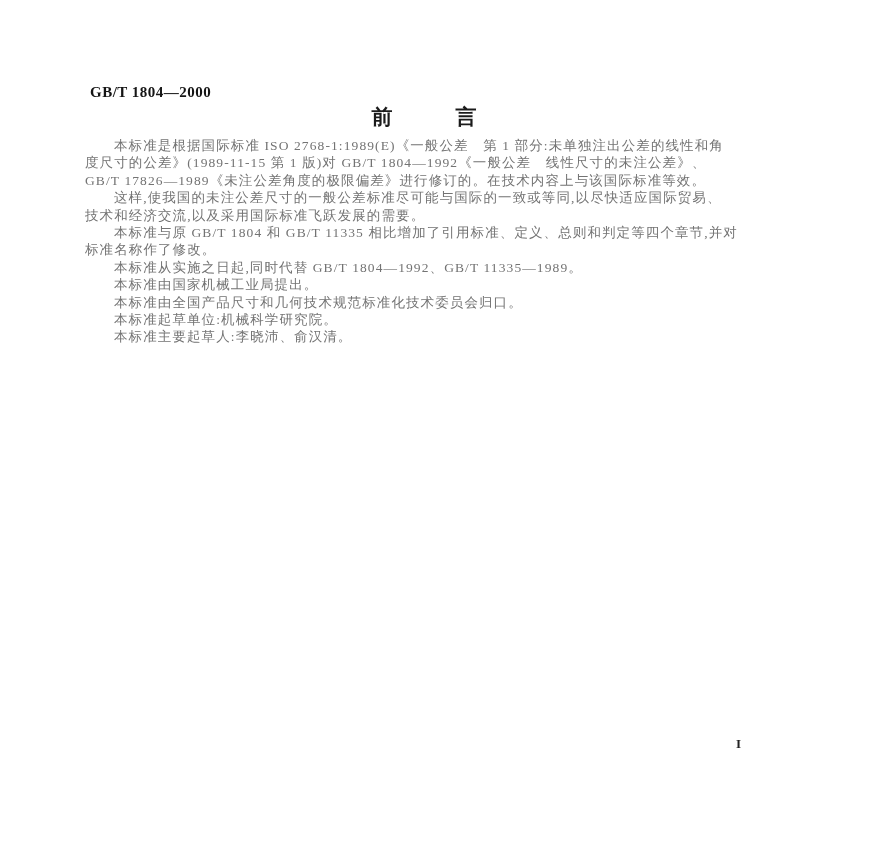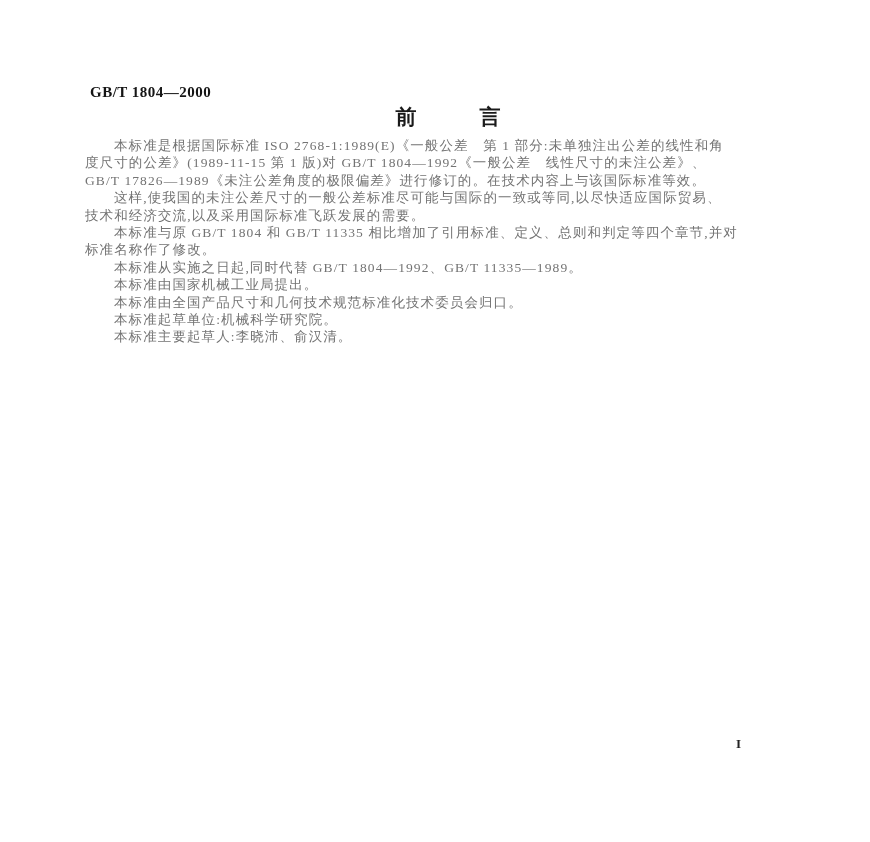--- a/index.html
+++ b/index.html
@@ -22,21 +22,21 @@
     top: 61px;
     font-size: 15px;
     font-weight: bold;
     letter-spacing: 0.5px;
     color: #151515;
     white-space: nowrap;
     margin-top: 23px;
   }
   .doc-title {
     position: absolute;
-    left: 103px;
+    left: 79px;
     top: 103px;
     width: 690px;
     text-align: center;
     font-size: 21px;
     font-weight: bold;
     color: #1a1a1a;
     white-space: pre;
   }
   .body-block {
     position: absolute;

